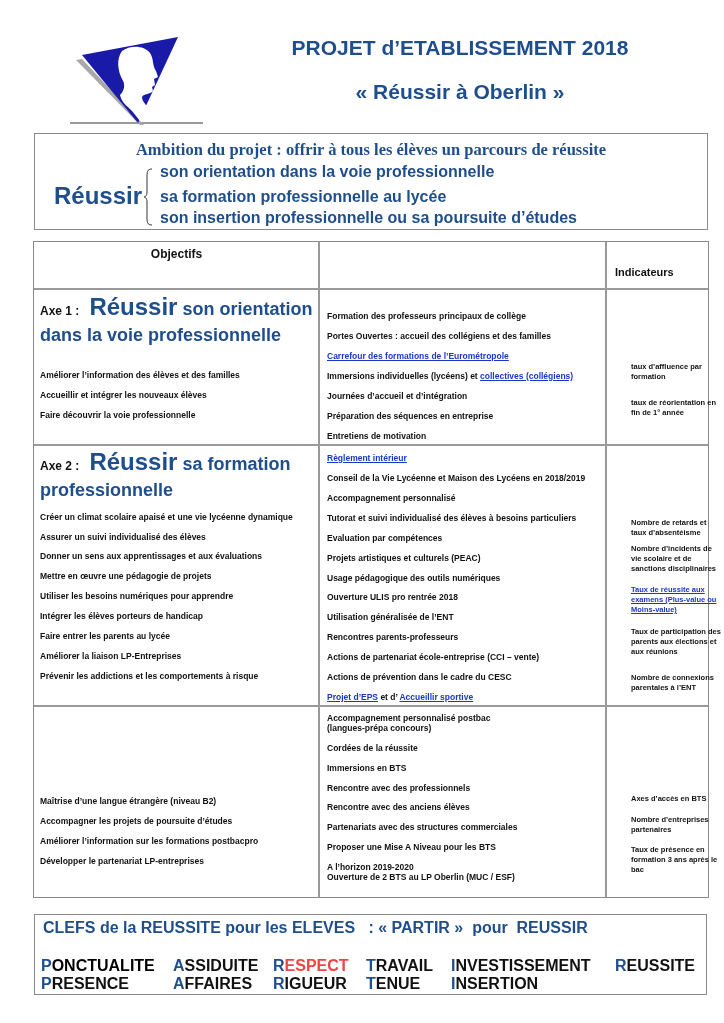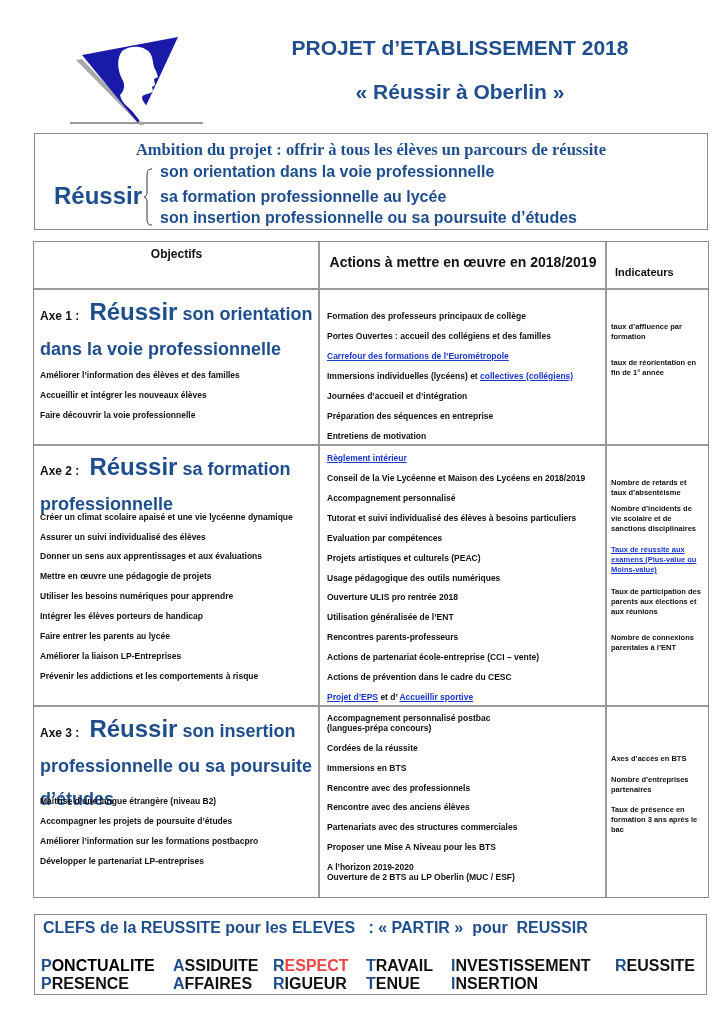--- a/index.html
+++ b/index.html
@@ -43,27 +43,27 @@
   .hline { position: absolute; left: 0; right: 0; height: 2px; background: #9a9a9a; }
 
   .th {
     position: absolute; text-align: center; font-weight: bold; color: #111;
   }
   .th1 { left: 0; width: 285px; top: 4px; font-size: 14px; line-height: 16px; }
   .th2 { left: 286px; width: 286px; top: 12px; font-size: 14px; line-height: 16px; }
   .th2 .small { font-size: 8.5px; font-weight: normal; line-height: 11px; display: block; }
   .th3 { left: 575px; width: 100px; top: 24px; font-size: 11px; text-align: left; padding-left: 6px; }
 
-  .axe-head { position: absolute; left: 6px; width: 275px; color: #1f4e8c; font-weight: bold; font-size: 18px; line-height: 33px; }
+  .axe-head { position: absolute; left: 6px; width: 275px; color: #1f4e8c; font-weight: bold; font-size: 18px; line-height: 24px; }
   .axe-head .axe-label { color: #111; font-size: 12px; }
   .axe-head .reussir { font-size: 24px; }
 
   .obj { position: absolute; left: 6px; font-size: 8.5px; font-weight: bold; color: #111; white-space: nowrap; }
   .act { position: absolute; left: 293px; font-size: 8.5px; font-weight: bold; color: #111; white-space: nowrap; line-height: 11px; }
-  .ind { position: absolute; left: 577px; width: 92px; font-size: 7.5px; font-weight: bold; color: #111; line-height: 10px; }
+  .ind { position: absolute; left: 597px; width: 92px; font-size: 7.5px; font-weight: bold; color: #111; line-height: 10px; margin-top: 40px; }
   .link { color: #1a37c8; text-decoration: underline; }
 
   .clefs-box {
     position: absolute; left: 34px; top: 914px; width: 673px; height: 81px;
     border: 1px solid #8a8a8a;
   }
   .clefs-title {
     position: absolute; left: 8px; top: 4px; font-size: 16px; font-weight: bold; color: #1f4e8c; white-space: pre;
   }
   .clefs-word { position: absolute; font-size: 16px; font-weight: bold; color: #111; white-space: nowrap; }
@@ -99,21 +99,20 @@
   <div class="vline" style="left:284px"></div>
   <div class="vline" style="left:571px"></div>
   <div class="hline" style="top:46px"></div>
   <div class="hline" style="top:202px"></div>
   <div class="hline" style="top:463px"></div>
 
   <div class="th th1">
     <div style="font-size:12px">Objectifs</div>
   </div>
   <div class="th th2">
-    <div>Actions à mettre en œuvre en 2018/2019</div>
   </div>
   <div class="th th3">Indicateurs</div>
 
   <div class="axe-head" style="top:53px">
     <span class="axe-label">Axe  1 :</span>&nbsp;
     <span class="reussir">Réussir</span><span> son orientation dans la voie professionnelle</span>
   </div>
   <div class="obj" style="top:128px">Améliorer l’information des élèves et des familles</div>
   <div class="obj" style="top:148px">Accueillir et intégrer les nouveaux élèves</div>
   <div class="obj" style="top:168px">Faire découvrir la voie professionnelle</div>
@@ -160,24 +159,20 @@
   <div class="act" style="top:450px">
     <span class="link">Projet d’EPS</span><span style="white-space:pre"> et d’ </span><span class="link">Accueillir sportive</span>
   </div>
 
   <div class="ind" style="top:236px">Nombre de retards et taux d’absentéisme</div>
   <div class="ind" style="top:262px">Nombre d’incidents de vie scolaire et de sanctions disciplinaires</div>
   <div class="ind link" style="top:303px">Taux de réussite aux examens (Plus-value ou Moins-value)</div>
   <div class="ind" style="top:345px">Taux de participation des parents aux élections et  aux réunions</div>
   <div class="ind" style="top:391px">Nombre de connexions parentales à l’ENT</div>
 
-  <div class="axe-head" style="top:470px">
-    <span class="axe-label">Axe 3 :</span>&nbsp;
-    <span class="reussir">Réussir</span><span> son insertion professionnelle ou sa poursuite d’études</span>
-  </div>
   <div class="obj" style="top:554px">Maîtrise d’une langue étrangère (niveau B2)</div>
   <div class="obj" style="top:574px">Accompagner les projets de poursuite d’études</div>
   <div class="obj" style="top:594px">Améliorer l’information sur les formations postbacpro</div>
   <div class="obj" style="top:614px">Développer le partenariat LP-entreprises</div>
 
   <div class="act" style="top:471px">Accompagnement personnalisé postbac</div>
   <div class="act" style="top:481px">(langues-prépa concours)</div>
   <div class="act" style="top:501px">Cordées de la réussite</div>
   <div class="act" style="top:521px">Immersions en BTS</div>
   <div class="act" style="top:541px">Rencontre avec des professionnels</div>

